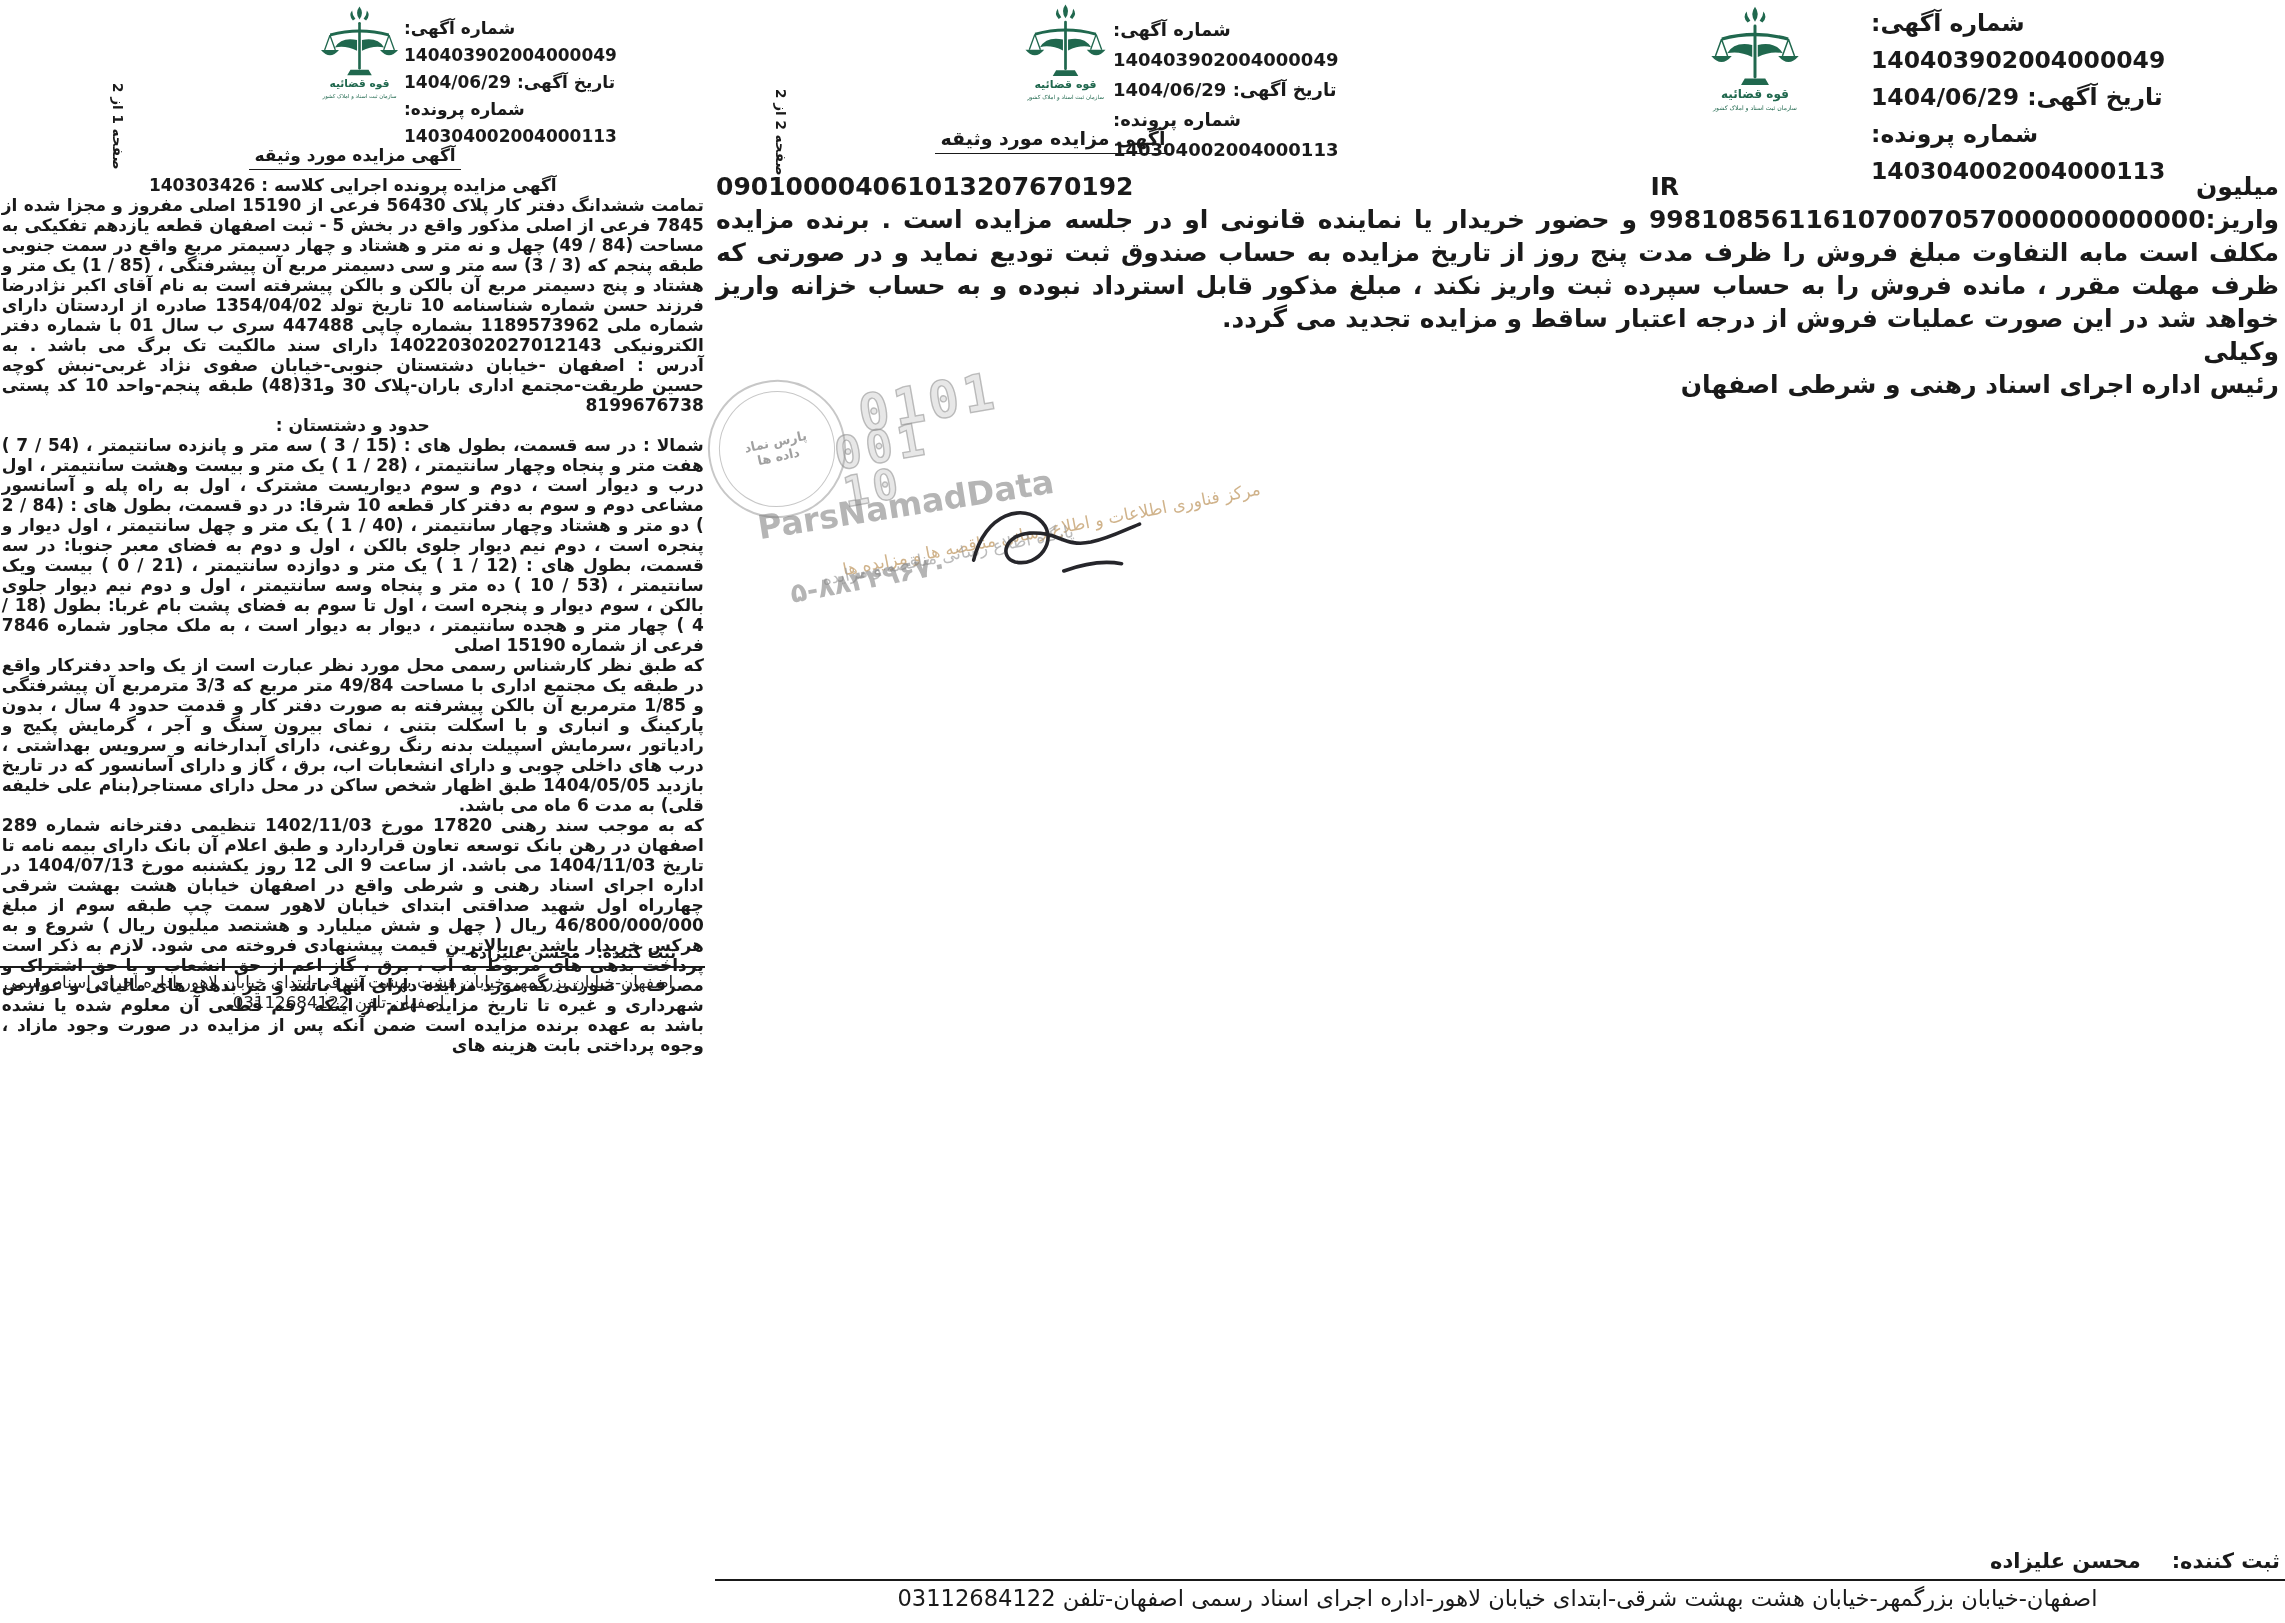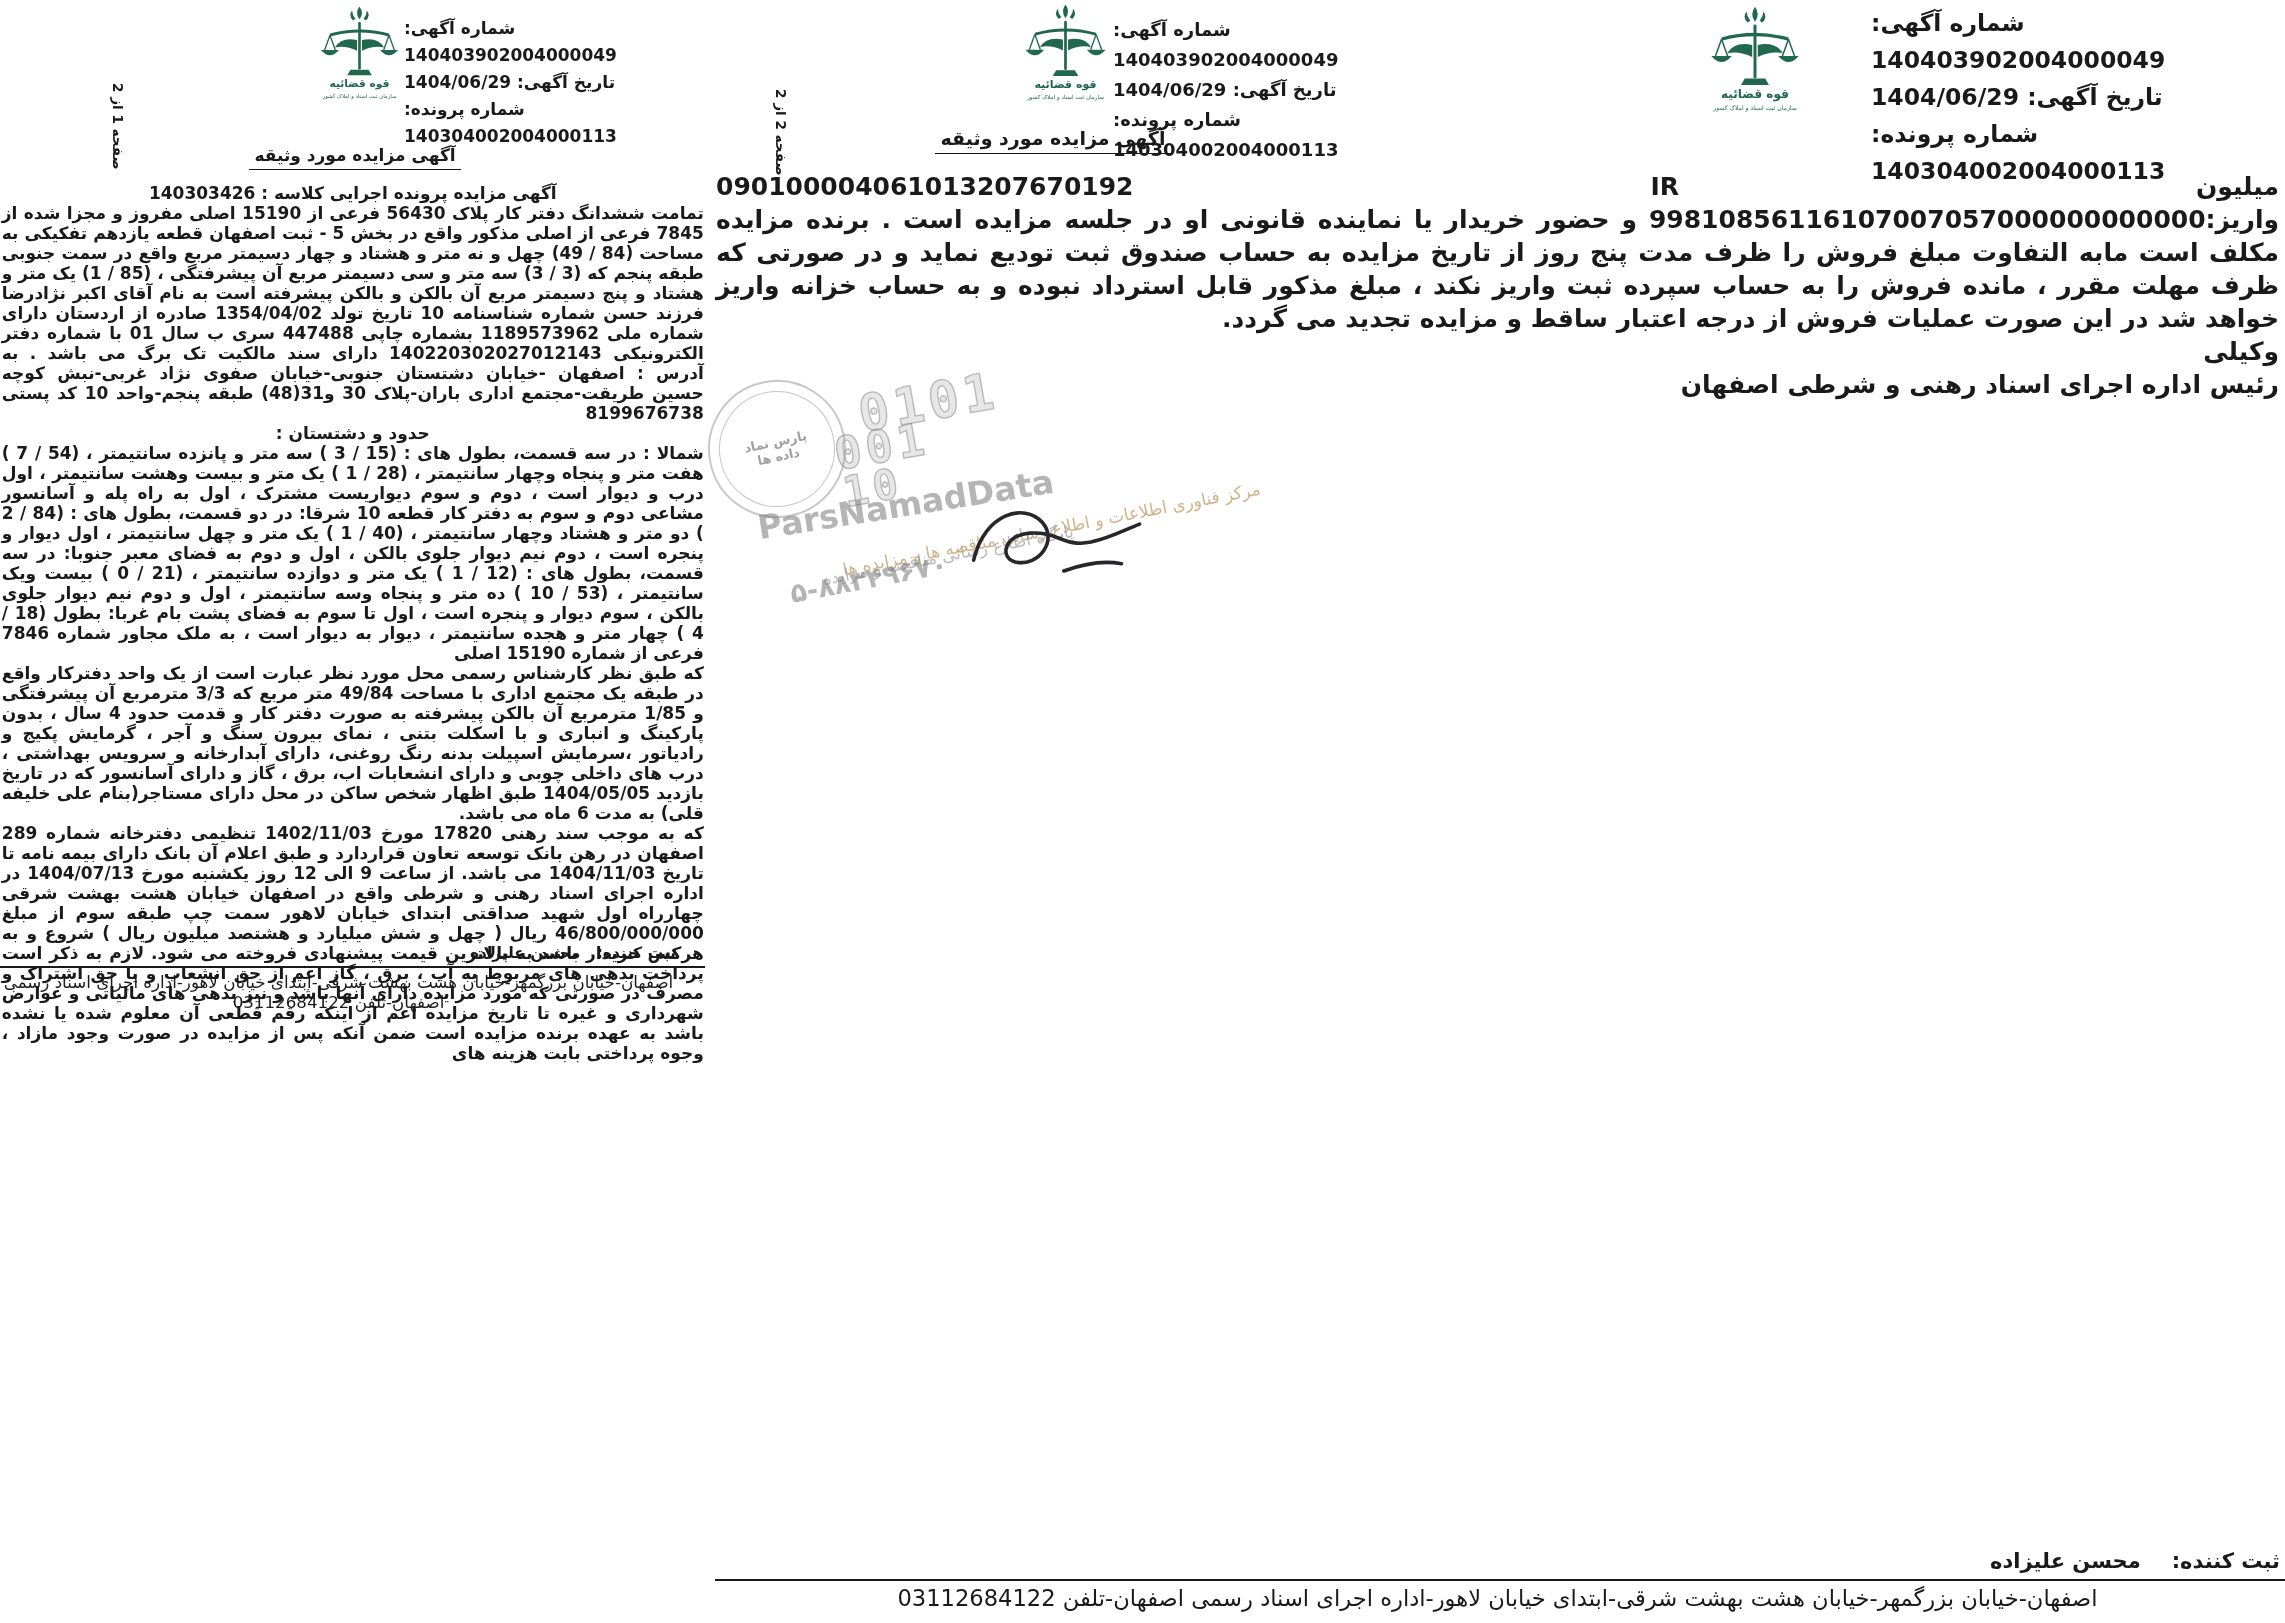--- a/index.html
+++ b/index.html
@@ -27,21 +27,21 @@
 
   
   .title { position:absolute; direction:rtl; text-align:center; font-weight:bold; }
   .title > span { border-bottom:1.8px solid #1a1a1a; padding:0 5.4px 3.6px; }
   .p1-title { left:224px;  top:145px; width:262px; font-size:17px; }
   .p2-title { left:921px; top:127px; width:264px; font-size:19px; }
 
   
   .bodytext { position:absolute; direction:rtl; text-align:justify; font-weight:600; }
   .bodytext p { margin:0; text-align:justify; }
-  .p1-body { left:1.8px; top:183px; width:702px; font-size:17px; line-height:20px; }
+  .p1-body { left:1.8px; top:175px; width:702px; font-size:17px; line-height:20px; }
   .p1-body .center { text-align:center; }
   .p2-body { left:716px; top:170px; width:1563px; font-size:25px; line-height:33px; }
   .p2-body .stretch { text-align-last:justify; }
   .iban { display:flex; direction:rtl; justify-content:space-between; align-items:baseline; font-weight:600; }
   .alignr { text-align:right !important; }
 
   
   .sig { position:absolute; left:957px; top:488px; width:192px; height:110px; }
 
   

